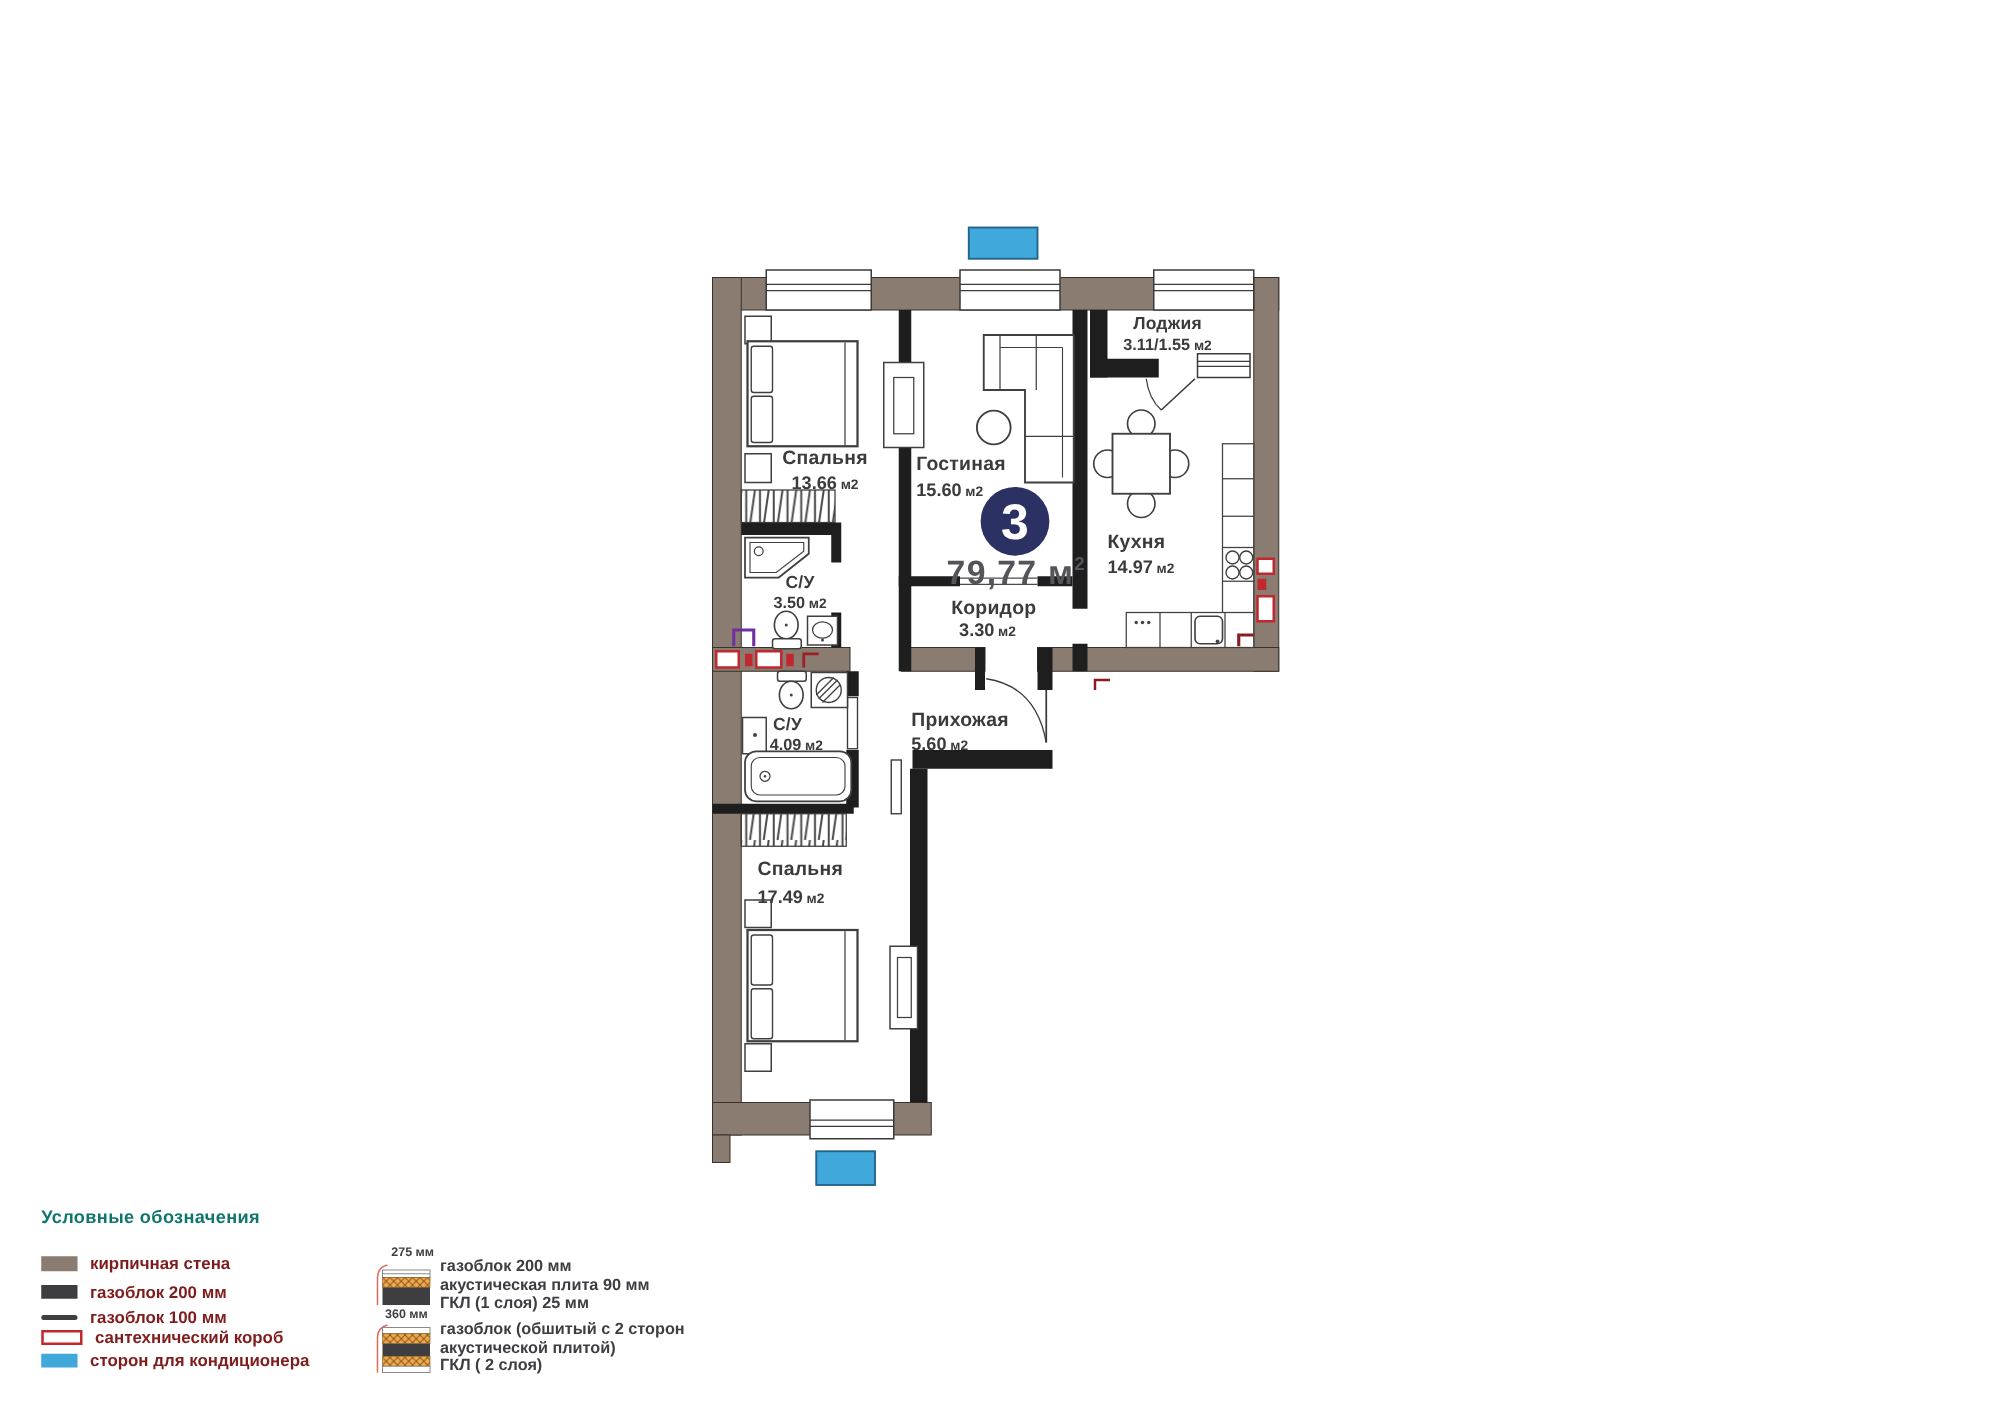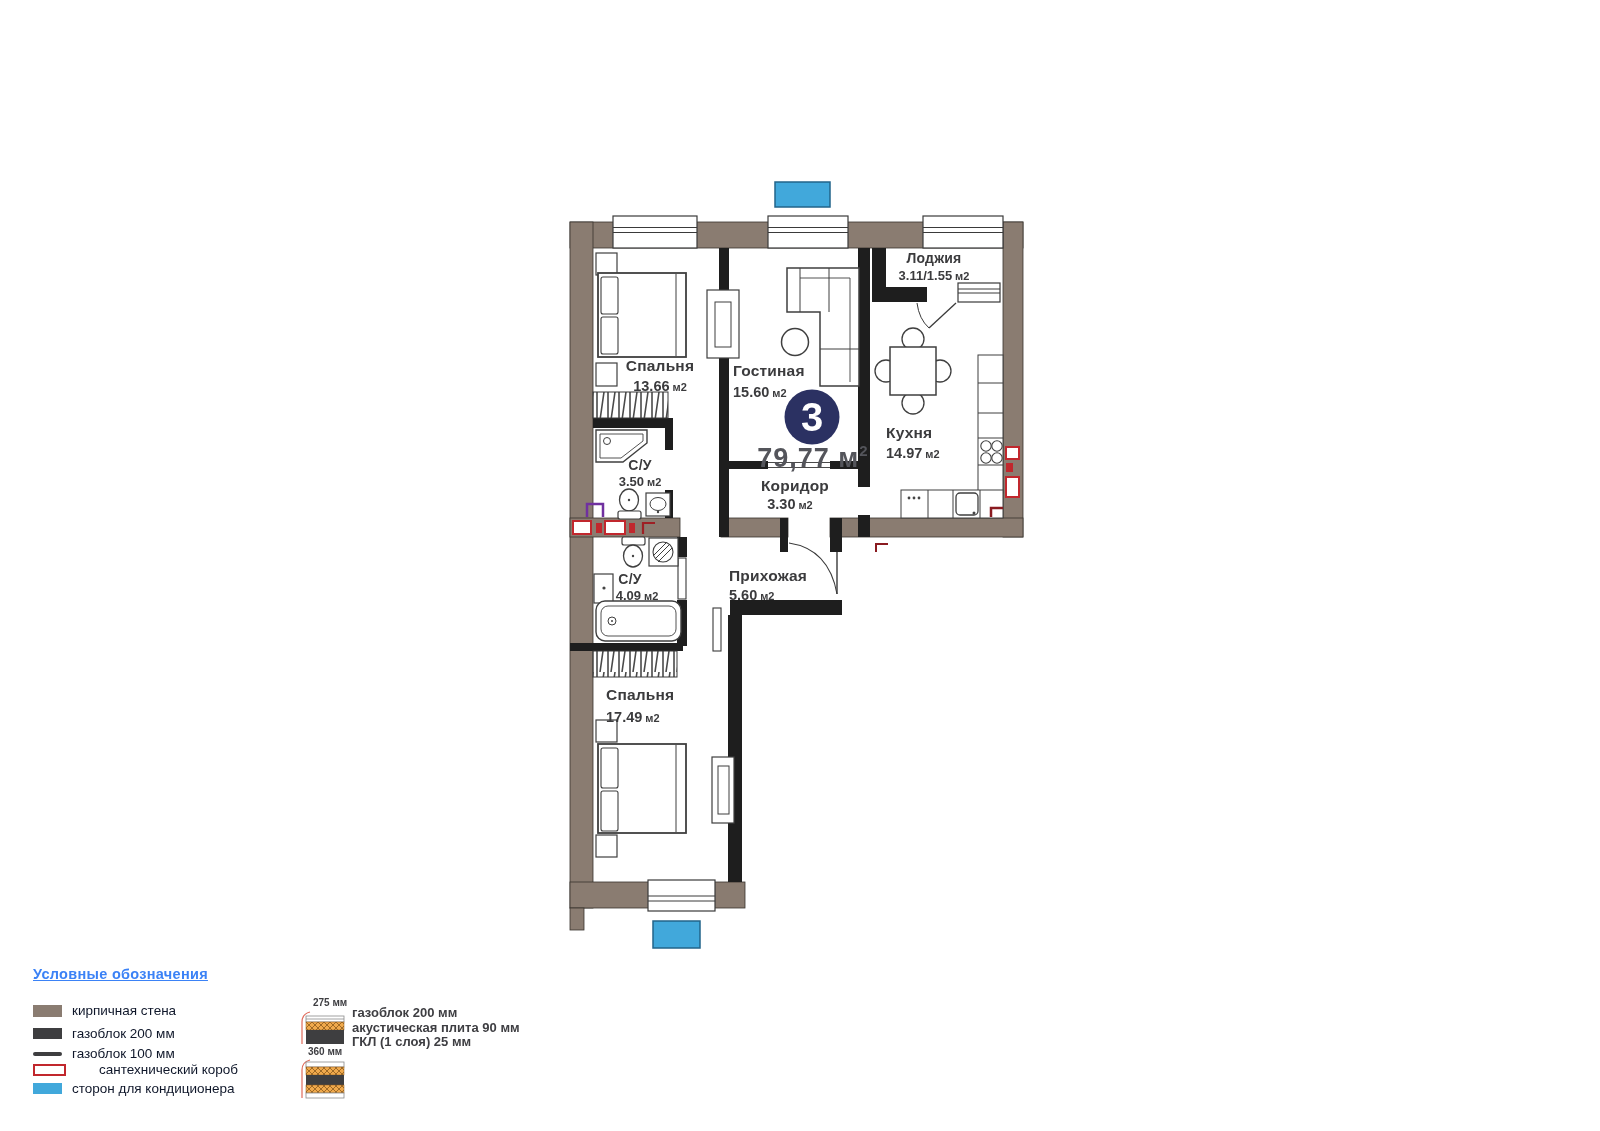--- a/index.html
+++ b/index.html
@@ -10,29 +10,29 @@
   text{font-family:"Liberation Sans",sans-serif;fill:#3B3B3D;}
   .rname{font-size:15.5px;font-weight:bold;letter-spacing:.2px;}
   .rarea{font-size:14.5px;font-weight:bold;}
   .rsm .rname{font-size:14px;}
   .rsm .rarea{font-size:13px;}
   .unit{font-size:11px;}
   .badge-num{font-size:40px;font-weight:bold;fill:#fff;}
   .total{font-size:27px;font-weight:bold;fill:#54555B;letter-spacing:1px;}
   .total-sup{font-size:15px;}
   
-  .lg-title{position:absolute;left:33px;top:966px;font-size:14.5px;font-weight:bold;color:#3b82f6;letter-spacing:.3px;text-decoration:underline;}
+  .lg-title{position:absolute;left:33px;top:966px;font-size:14.5px;font-weight:bold;color:#0f766e;letter-spacing:.3px;}
   .lg-item{position:absolute;left:33px;display:flex;align-items:center;}
   .lg-sw{width:29px;height:12px;margin-right:10px;flex:none;}
   .sw-brick{background:#8A7C71;}
   .sw-gas200{background:#3E3E40;height:11px;}
   .sw-gas100{background:#3E3E40;height:4px;border-radius:2px;}
   .sw-red{background:#fff;border:2px solid #C1272D;height:8px;}
   .sw-ac{background:#41A8DB;height:11px;}
-  .lg-label{font-size:13.5px;font-weight:normal;color:#0f172a;white-space:nowrap;}
+  .lg-label{font-size:13.5px;font-weight:bold;color:#7f1d1d;white-space:nowrap;}
   .dim{position:absolute;font-size:10px;font-weight:bold;color:#3E3E42;}
   .wt-text{position:absolute;left:352px;font-size:13px;font-weight:bold;color:#3E3E42;line-height:14.5px;white-space:nowrap;}
   .wt-svg{position:absolute;}
 </style>
 </head>
 <body>
 
 <div class="stage">
 
 <svg class="plan" width="1600" height="1131" viewBox="0 0 1600 1131">
@@ -315,21 +315,21 @@
   <div class="lg-label">кирпичная стена</div>
 </div>
 <div class="lg-item" style="top:1026px;">
   <div class="lg-sw sw-gas200"></div>
   <div class="lg-label">газоблок 200 мм</div>
 </div>
 <div class="lg-item" style="top:1046px;">
   <div class="lg-sw sw-gas100"></div>
   <div class="lg-label">газоблок 100 мм</div>
 </div>
-<div class="lg-item" style="top:1062px;gap:23px;">
+<div class="lg-item" style="top:1062px;">
   <div class="lg-sw sw-red"></div>
   <div class="lg-label">сантехнический короб</div>
 </div>
 <div class="lg-item" style="top:1081px;">
   <div class="lg-sw sw-ac"></div>
   <div class="lg-label">сторон для кондиционера</div>
 </div>
 
 <div class="dim" style="left:313px;top:997px;">275 мм</div>
 <svg class="wt-svg" style="left:298px;top:1010px;" width="50" height="36">
@@ -351,14 +351,19 @@
 <svg class="wt-svg" style="left:298px;top:1058px;" width="50" height="42">
   <path d="M 12 2 Q 4 4 4 12 V 40" fill="none" stroke="#E06A5A" stroke-width="1.2"></path>
   <g transform="translate(8,4)">
     <rect x="0" y="0" width="38" height="5" fill="#fff" stroke="#8a8a8a" stroke-width="0.8"></rect>
     <rect x="0" y="5" width="38" height="8" fill="url(#acoustic)" stroke="#8a5a1d" stroke-width="0.5"></rect>
     <rect x="0" y="13" width="38" height="10" fill="#3E3E40"></rect>
     <rect x="0" y="23" width="38" height="8" fill="url(#acoustic)" stroke="#8a5a1d" stroke-width="0.5"></rect>
     <rect x="0" y="31" width="38" height="5" fill="#fff" stroke="#8a8a8a" stroke-width="0.8"></rect>
   </g>
 </svg>
+<div class="wt-text" style="top:1056px;">
+  <div>газоблок (обшитый с 2 сторон</div>
+  <div>акустической плитой)</div>
+  <div>ГКЛ ( 2 слоя)</div>
+</div>
 
 </div>
 
 </body></html>

